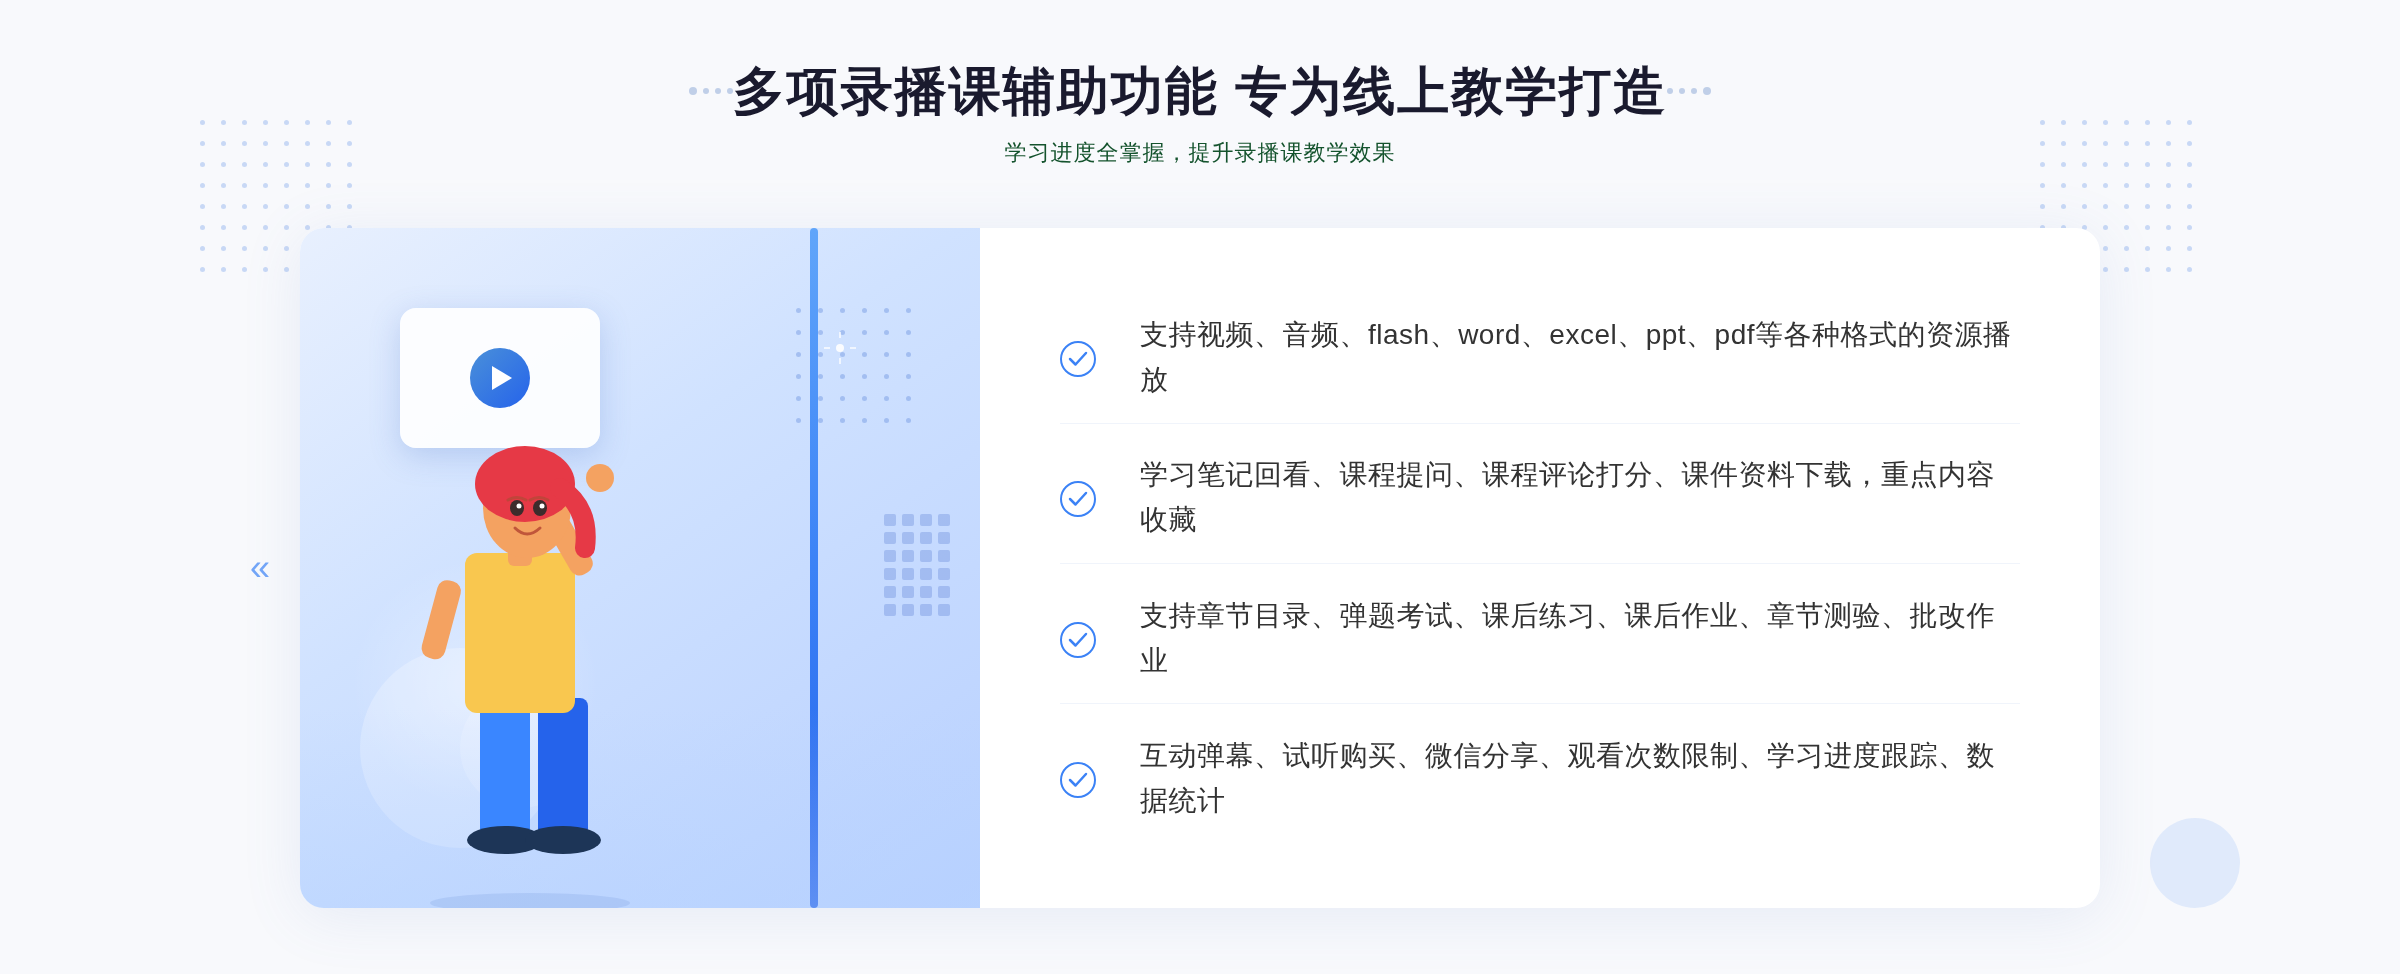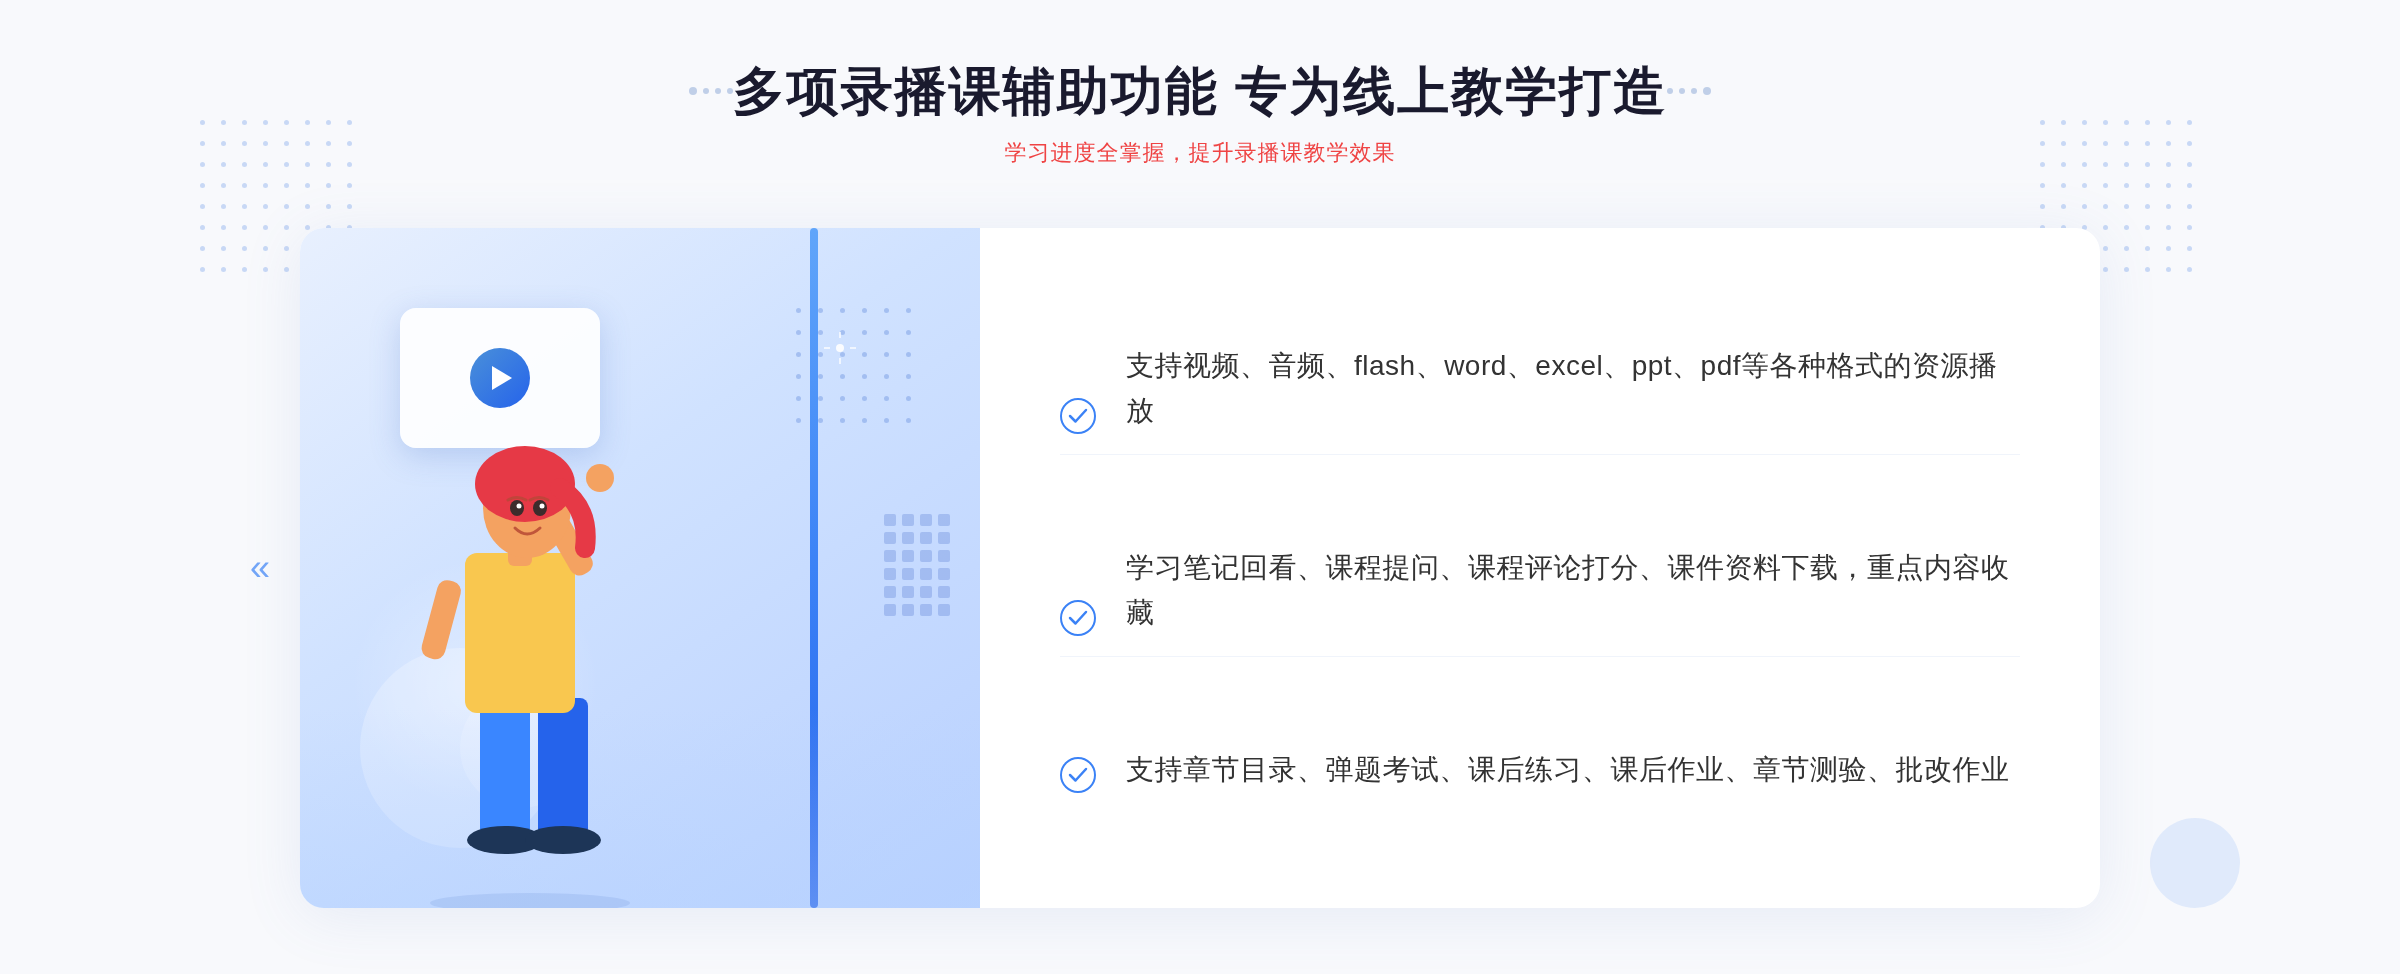--- a/index.html
+++ b/index.html
@@ -91,21 +91,21 @@
     .main-title {
       font-size: 52px;
       font-weight: 700;
       color: #1a1a2e;
       letter-spacing: 2px;
       line-height: 1.2;
     }
 
     .sub-title {
       font-size: 22px;
-      color: #ef4444;
+      color: #14532d;
       margin-top: 12px;
       letter-spacing: 1px;
     }
 
     
     .content-card {
       width: 1800px;
       background: #ffffff;
       border-radius: 24px;
       box-shadow: 0 8px 60px rgba(100, 130, 200, 0.12);
@@ -204,22 +204,22 @@
     .features-area {
       flex: 1;
       padding: 60px 80px 60px 80px;
       display: flex;
       flex-direction: column;
       justify-content: space-around;
     }
 
     .feature-item {
       display: flex;
-      align-items: flex-end;
-      gap: 30px;
+      align-items: center;
+      gap: 44px;
       padding: 20px 0;
       border-bottom: 1px solid #f0f4fb;
     }
 
     .feature-item:last-child {
       border-bottom: none;
     }
 
     .check-icon {
       width: 36px;
@@ -639,20 +639,29 @@
       <div class="feature-item">
         <div class="check-icon">
           <svg viewBox="0 0 36 36" fill="none" xmlns="http://www.w3.org/2000/svg">
             <circle cx="18" cy="18" r="17" stroke="#3b82f6" stroke-width="2" fill="none"></circle>
             <path d="M10 18 L15.5 23.5 L26 12" stroke="#3b82f6" stroke-width="2.5" stroke-linecap="round" stroke-linejoin="round"></path>
           </svg>
         </div>
         <span class="feature-text">支持章节目录、弹题考试、课后练习、课后作业、章节测验、批改作业</span>
       </div>
 
+      <div class="feature-item">
+        <div class="check-icon">
+          <svg viewBox="0 0 36 36" fill="none" xmlns="http://www.w3.org/2000/svg">
+            <circle cx="18" cy="18" r="17" stroke="#3b82f6" stroke-width="2" fill="none"></circle>
+            <path d="M10 18 L15.5 23.5 L26 12" stroke="#3b82f6" stroke-width="2.5" stroke-linecap="round" stroke-linejoin="round"></path>
+          </svg>
+        </div>
+        <span class="feature-text">互动弹幕、试听购买、微信分享、观看次数限制、学习进度跟踪、数据统计</span>
+      </div>
 
     </div>
 
   </div>
 
   <div style="position:absolute;bottom:80px;right:160px;width:90px;height:90px;border-radius:50%;background:rgba(59,130,246,0.12);"></div>
 
 </div>
 
 </body></html>

